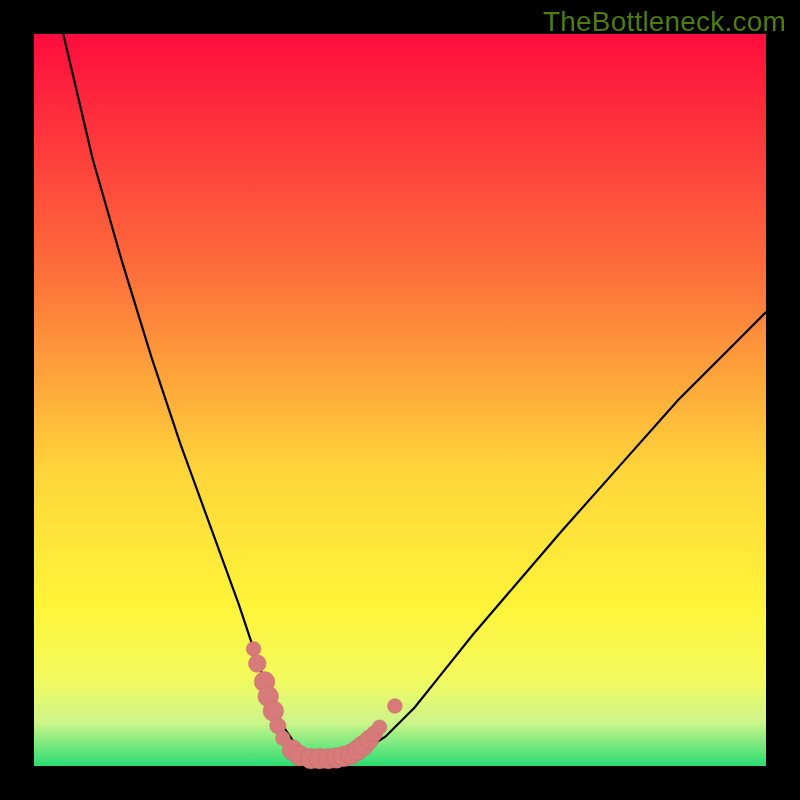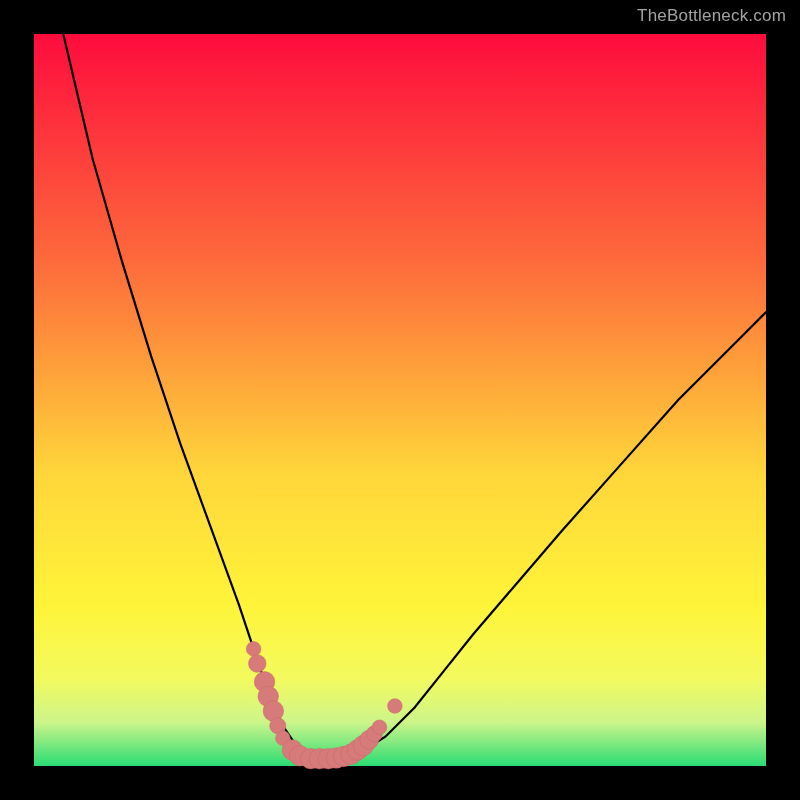--- a/index.html
+++ b/index.html
@@ -17,22 +17,22 @@
     background: #000;
   }
   svg {
     display: block;
   }
   .watermark {
     position: absolute;
     top: 6px;
     right: 14px;
     font-family: Arial, Helvetica, sans-serif;
-    font-size: 17px;
-    color: #a3a3a3;
+    font-size: 28px;
+    color: #4d7c0f;
     letter-spacing: 0.2px;
     user-select: none;
   }
 </style>
 </head>
 <body>
 
 <div class="stage">
   <svg id="svg" width="800" height="800" viewBox="0 0 800 800">
     <defs>

